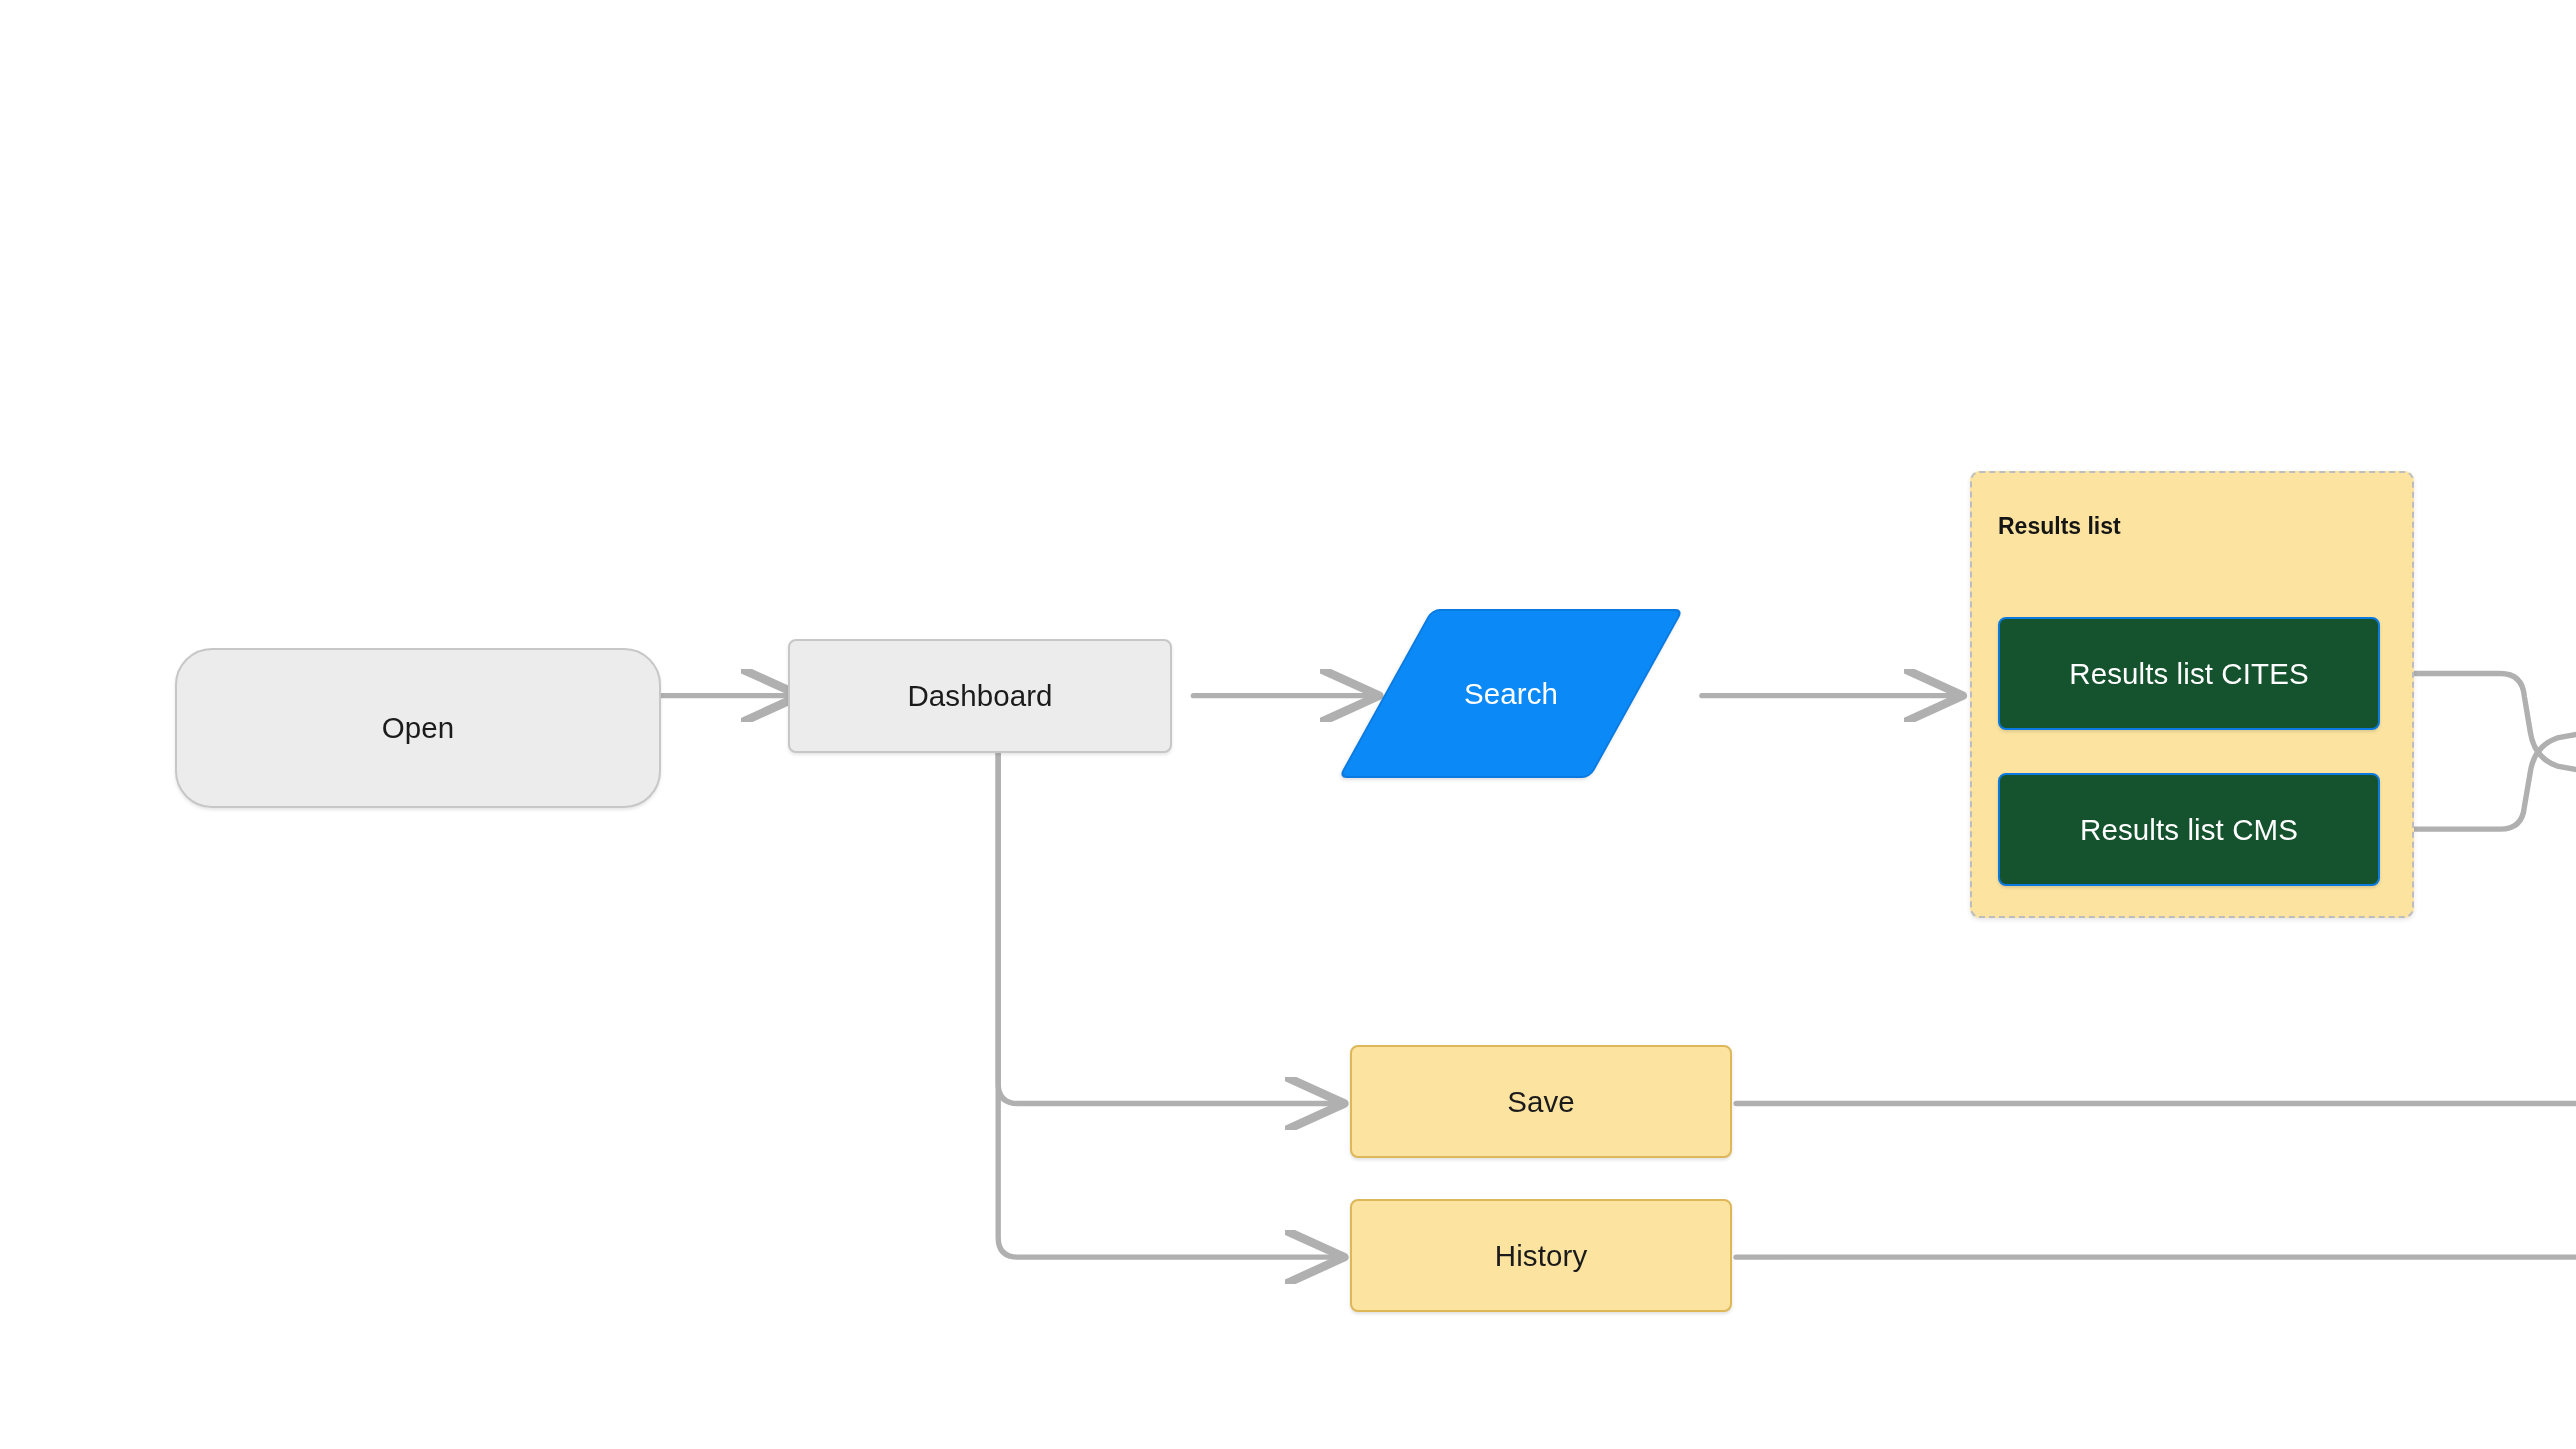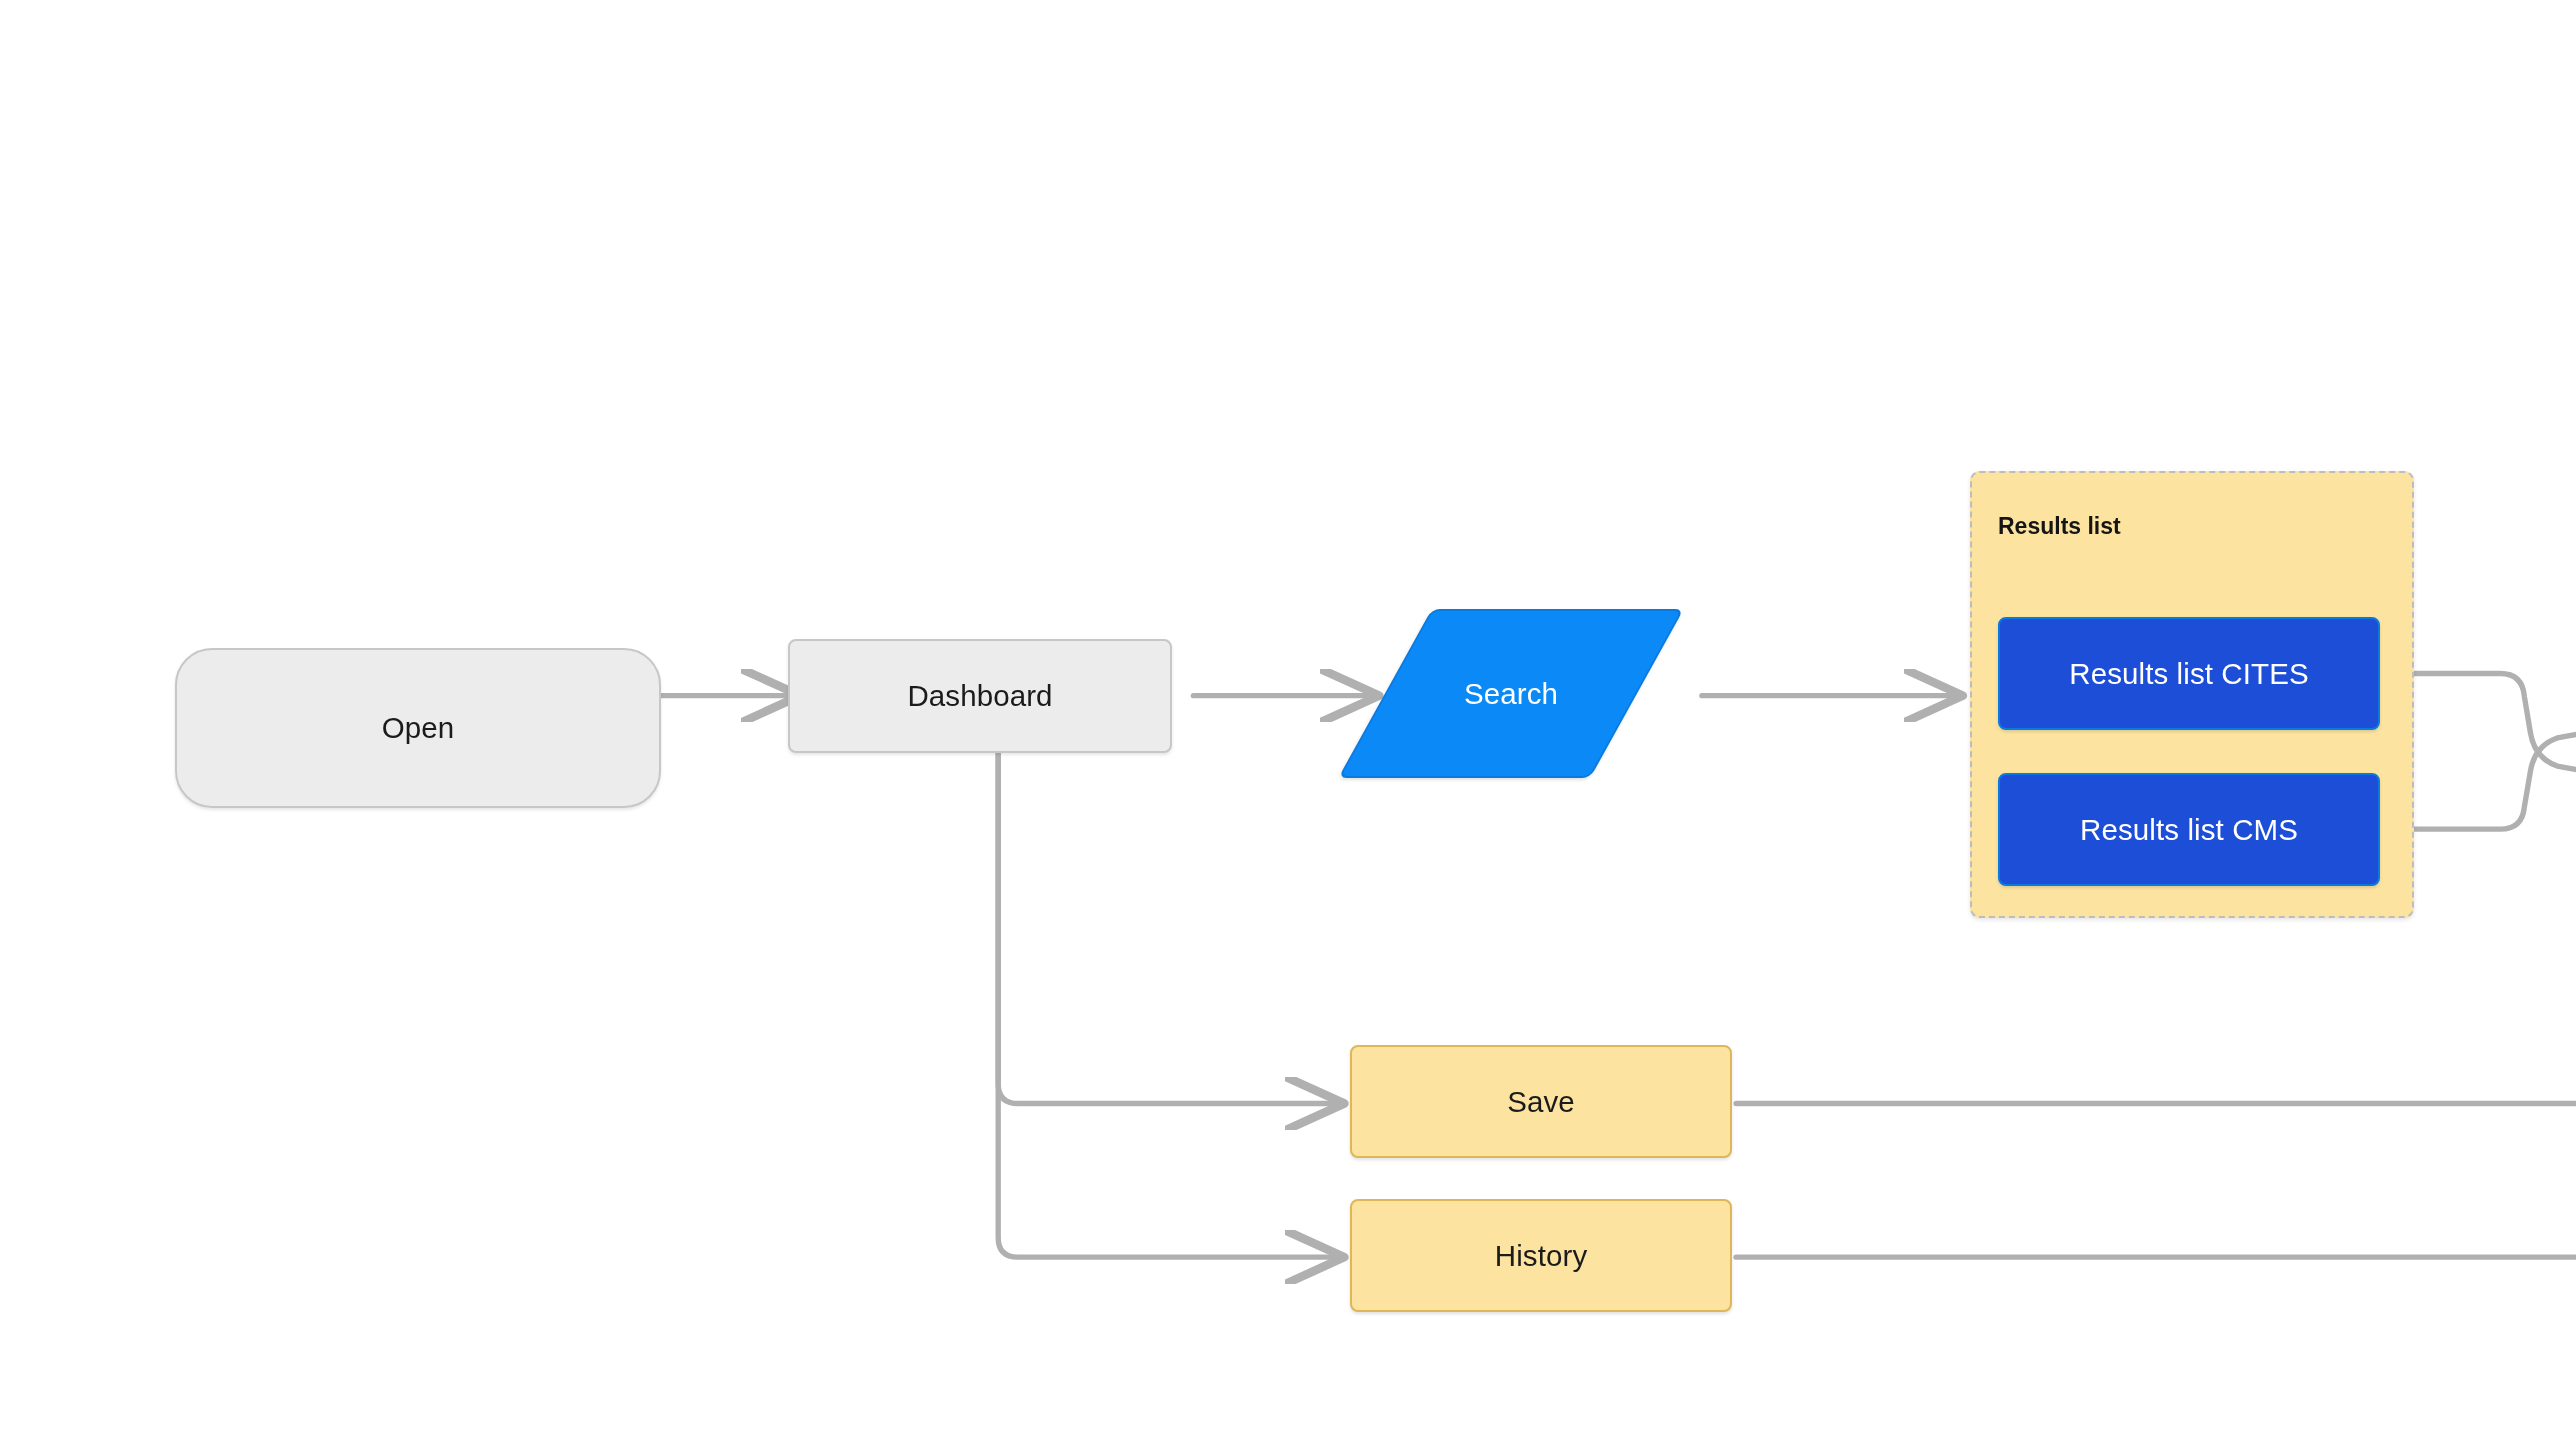--- a/index.html
+++ b/index.html
@@ -49,21 +49,21 @@
   
   .n-stadium {
     background: #ececec;
     border: 2px solid #c7c7c7;
     border-radius: 37px;
     color: #1b1b1b;
     box-shadow: 0 2px 3.4px rgba(0,0,0,0.10);
   }
   
   .n-blue {
-    background: #1d4ed8;
+    background: #14532d;
     border: 2px solid #0a7ae0;
     border-radius: 8px;
     color: #ffffff;
     box-shadow: 0 2px 3.4px rgba(0,0,0,0.12);
   }
   
   .n-yellow {
     background: #fce4a0;
     border: 2px solid #ddb758;
     border-radius: 8px;

